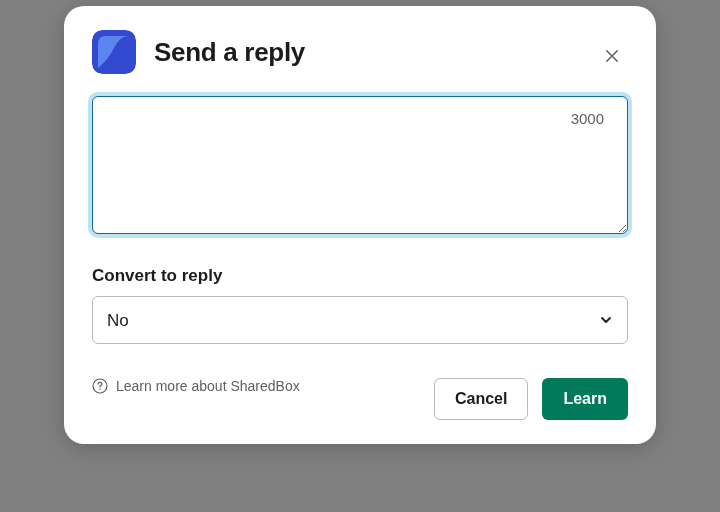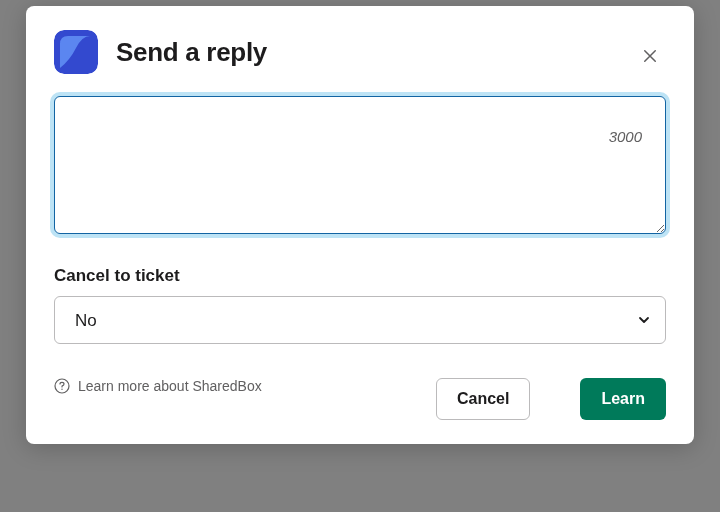--- a/index.html
+++ b/index.html
@@ -12,22 +12,22 @@
       height: 512px;
       font-family: -apple-system, BlinkMacSystemFont, "Segoe UI", Helvetica, Arial, sans-serif;
       background: #808080;
       display: flex;
       align-items: flex-start;
       justify-content: center;
       overflow: hidden;
     }
     .modal {
       background: #ffffff;
-      border-radius: 8px;
-      width: 668px;
+      border-radius: 20px;
+      width: 592px;
       margin-top: 6px;
       box-shadow: 0 4px 24px rgba(0,0,0,0.2);
       padding: 24px 28px 24px 28px;
       position: relative;
     }
     .header {
       display: flex;
       align-items: center;
       gap: 18px;
       margin-bottom: 22px;
@@ -81,37 +81,36 @@
       border-radius: 6px;
       outline: none;
       box-shadow: 0 0 0 4px #bde3f5;
       padding: 10px 12px;
       font-size: 15px;
       font-family: inherit;
       resize: both;
     }
     .char-count {
       position: absolute;
-      top: 32px;
+      top: 14px;
       right: 24px;
       font-size: 15px;
       color: #616061;
       pointer-events: none;
-      font-style: italic;
     }
     .select-wrap {
       position: relative;
       margin-bottom: 34px;
     }
     .convert-select {
       width: 100%;
       height: 48px;
       border: 1px solid #bbbabb;
       border-radius: 6px;
-      padding: 0 20px;
+      padding: 0 14px;
       font-size: 17px;
       font-family: inherit;
       color: #1d1c1d;
       background: #ffffff;
       appearance: none;
       cursor: pointer;
       outline: none;
     }
     .select-caret {
       position: absolute;
@@ -149,21 +148,20 @@
     }
     .btn {
       height: 42px;
       padding: 4px 20px;
       border-radius: 6px;
       font-size: 16px;
       font-weight: 700;
       cursor: pointer;
       font-family: inherit;
       border: 1px solid transparent;
-      margin-left: 36px;
     }
     .btn-cancel {
       background: #ffffff;
       border: 1px solid #bbbabb;
       color: #1d1c1d;
     }
     .btn-reply {
       background: #007a5a;
       color: #ffffff;
     }
@@ -186,21 +184,21 @@
     <svg viewBox="0 0 24 24">
       <path d="M5 5 L19 19 M19 5 L5 19" stroke="currentColor" stroke-width="2" stroke-linecap="round" fill="none"></path>
     </svg>
   </button>
 
   <div class="textarea-wrap">
     <textarea class="body-textarea" style=""></textarea>
     <span class="char-count">3000</span>
   </div>
 
-  <label class="field-label">Cancel to ticket</label>
+  <label class="field-label">Convert to reply</label>
   <div class="select-wrap">
     <select class="convert-select">
       <option>No</option>
     </select>
     <span class="select-caret">
       <svg viewBox="0 0 12 12">
         <path d="M2 4 L6 8 L10 4" stroke="currentColor" stroke-width="1.8" fill="none" stroke-linecap="round" stroke-linejoin="round"></path>
       </svg>
     </span>
   </div>

